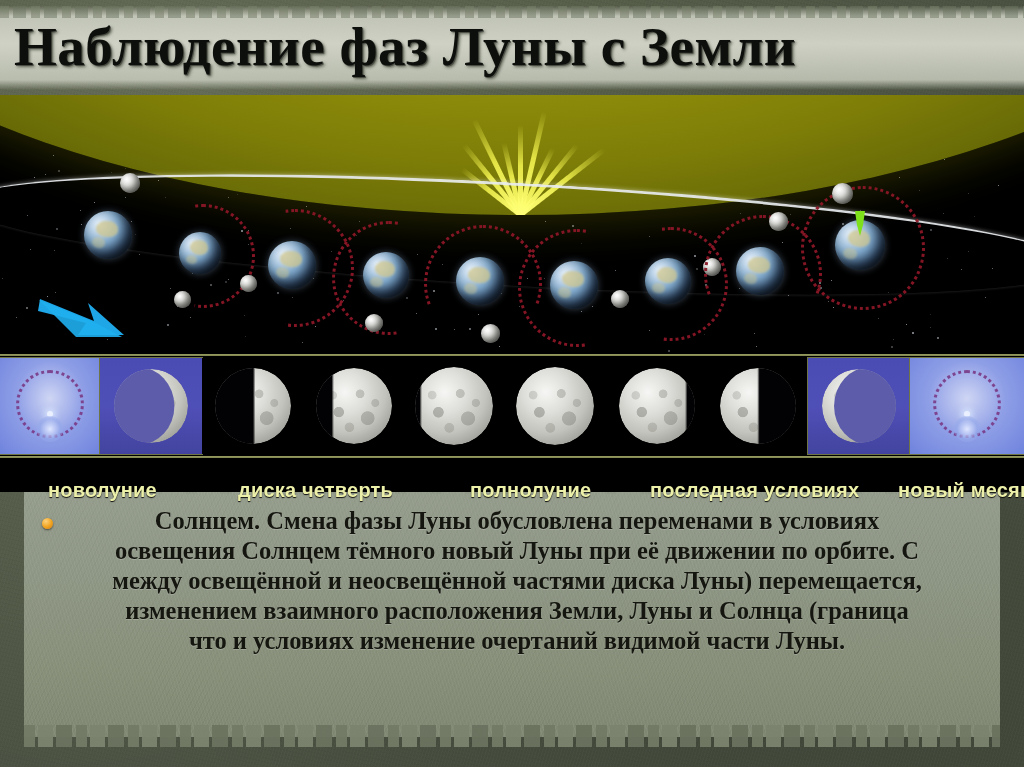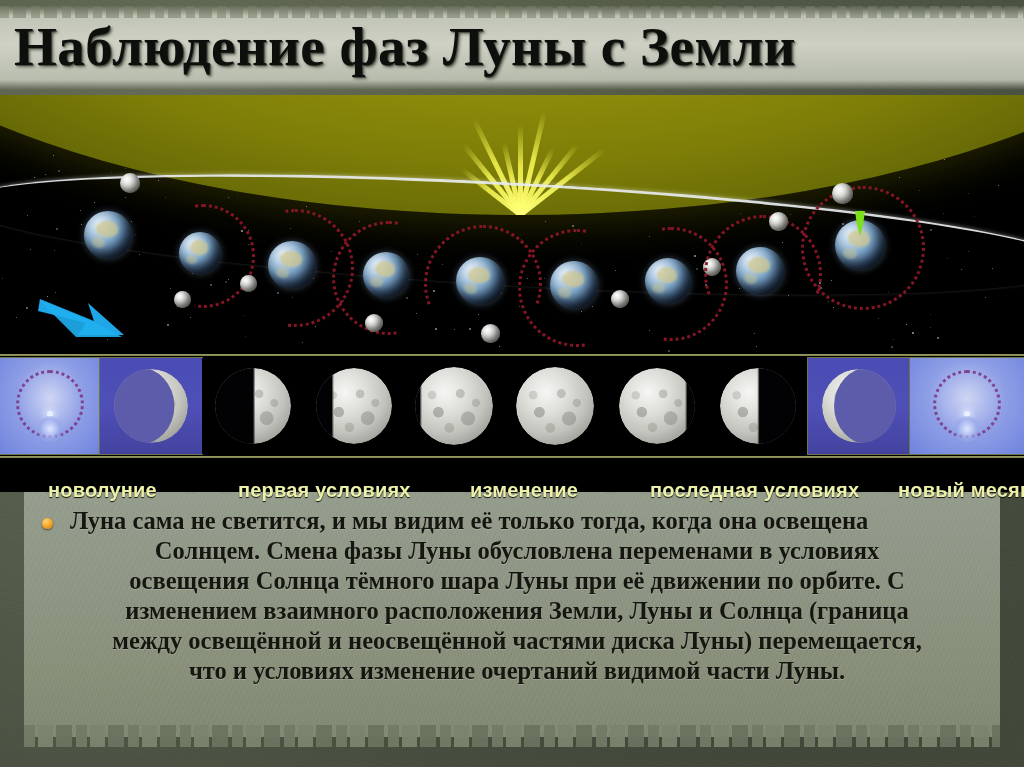--- a/index.html
+++ b/index.html
@@ -531,29 +531,28 @@
           <div class="newmoon-dots"></div>
           <div class="newmoon-spark"></div>
           <div class="newmoon-core"></div>
         </div>
       </div>
     <div class="rule" style="top:104px"></div>
   </div>
 
   <div class="labels" id="labels">
       <div class="label" style="left: 48px;">новолуние</div>
-      <div class="label" style="left: 238px;">первая условиях</div>
-      <div class="label" style="left: 470px;">изменение</div>
+      <div class="label" style="left: 238px;">диска четверть</div>
+      <div class="label" style="left: 470px;">полнолуние</div>
       <div class="label" style="left: 650px;">последная условиях</div>
       <div class="label" style="left: 898px;">новый месяц</div>
     </div>
 
   <div class="bullet"></div>
   <div class="bodytext" id="bodytext">
-      <div class="l1">Луна сама не светится, и мы видим её только тогда, когда она освещена</div>
       <div>Солнцем. Смена фазы Луны обусловлена переменами в условиях</div>
-      <div>освещения Солнца тёмного шара Луны при её движении по орбите. С</div>
+      <div>освещения Солнцем тёмного новый Луны при её движении по орбите. С</div>
+      <div>между освещённой и неосвещённой частями диска Луны) перемещается,</div>
       <div>изменением взаимного расположения Земли, Луны и Солнца (граница</div>
-      <div>между освещённой и неосвещённой частями диска Луны) перемещается,</div>
       <div>что и условиях изменение очертаний видимой части Луны.</div>
     </div>
 
 </div>
 
 </body></html>

